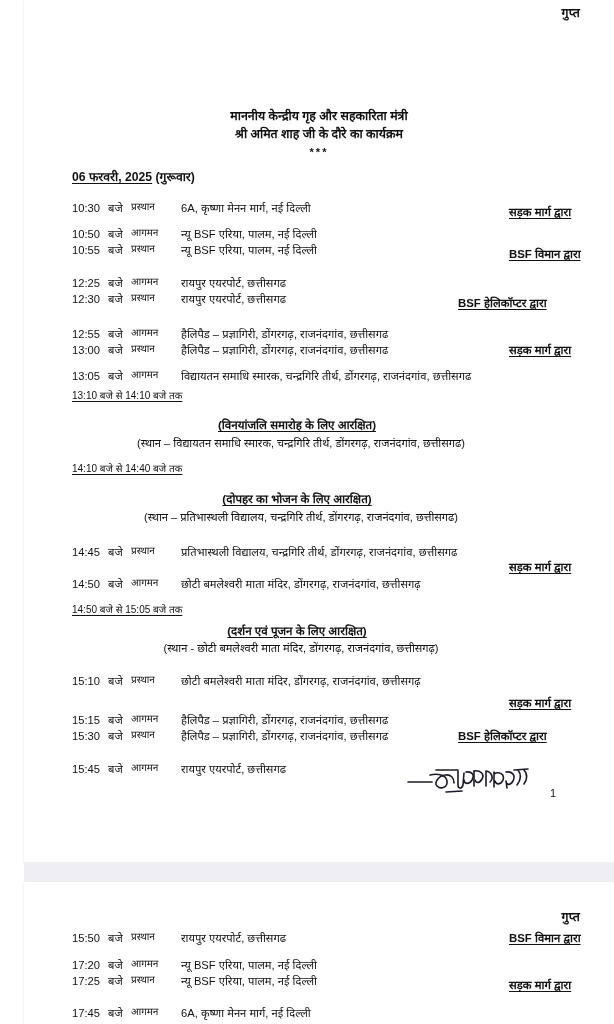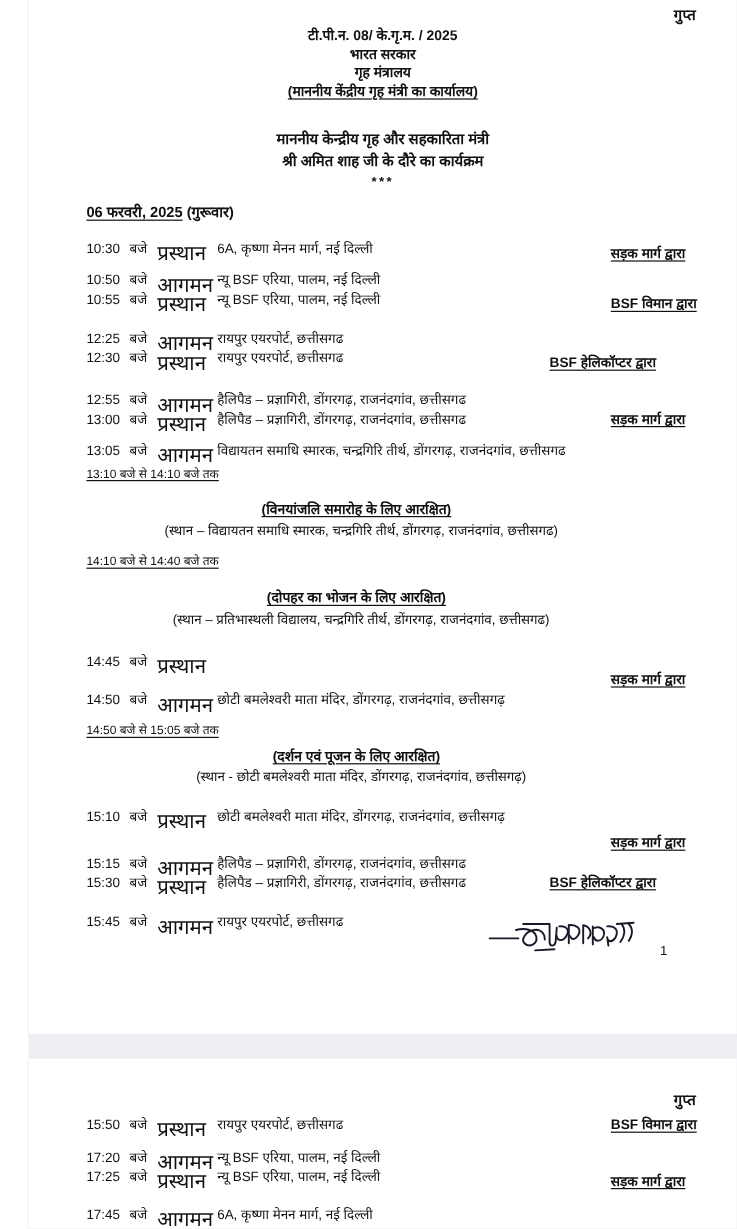--- a/index.html
+++ b/index.html
@@ -101,21 +101,21 @@
   .row .baje {
     position: absolute;
     left: 84px;
     font-size: 11.2px;
     text-align: right;
   }
   .row .act {
     position: absolute;
     left: 107px;
     width: 46px;
-    font-size: 17px;
+    font-size: 10px;
   }
   .row .loc {
     position: absolute;
     left: 157px;
     font-size: 11.2px;
   }
 
   .mode {
     position: absolute;
     font-weight: bold;
@@ -182,26 +182,20 @@
 </head>
 <body>
 
 <div id="scan">
 
   <div class="page" id="page-1">
     <div class="sheet">
 
       <div class="classif" style="top:6px;">गुप्त</div>
 
-      <div class="titleblock" style="top:22px;">
-        <span class="line">टी.पी.न. 08/ के.गृ.म. / 2025</span>
-        <span class="line">भारत सरकार</span>
-        <span class="line">गृह मंत्रालय</span>
-        <span class="line"><span class="office">(माननीय केंद्रीय गृह मंत्री का कार्यालय)</span></span>
-      </div>
 
       <div class="subject" style="top:108px;">
         <span class="line">माननीय केन्द्रीय गृह और सहकारिता मंत्री</span><br>
         <span class="line">श्री अमित शाह जी के दौरे का कार्यक्रम</span>
       </div>
 
       <div class="stars" style="top:145px;">***</div>
 
       <div class="datehead" style="top:170px;">
         <span class="dh-u">06 फरवरी, 2025</span><span> (गुरूवार)</span>
@@ -274,20 +268,21 @@
       <div class="slot" style="top:463px;">14:10 बजे से 14:40 बजे तक</div>
       <div class="reserve-title" style="top:492px;">
         <span>(दोपहर का भोजन के लिए आरक्षित)</span>
       </div>
       <div class="reserve-venue" style="top:510px;">(स्थान – प्रतिभास्थली विद्यालय, चन्द्रगिरि तीर्थ, डोंगरगढ़, राजनंदगांव, छत्तीसगढ)</div>
 
       <div class="row" style="top:545px;">
         <span class="time">14:45</span>
         <span class="baje">बजे</span>
         <span class="act">प्रस्थान</span>
+        <span class="loc">प्रतिभास्थली विद्यालय, चन्द्रगिरि तीर्थ, डोंगरगढ़, राजनंदगांव, छत्तीसगढ</span>
       </div>
       <div class="mode" style="top:560px; left:485px;">सड़क मार्ग द्वारा</div>
 
       <div class="row" style="top:577px;">
         <span class="time">14:50</span>
         <span class="baje">बजे</span>
         <span class="act">आगमन</span>
         <span class="loc">छोटी बमलेश्वरी माता मंदिर, डोंगरगढ़, राजनंदगांव, छत्तीसगढ़</span>
       </div>
 

